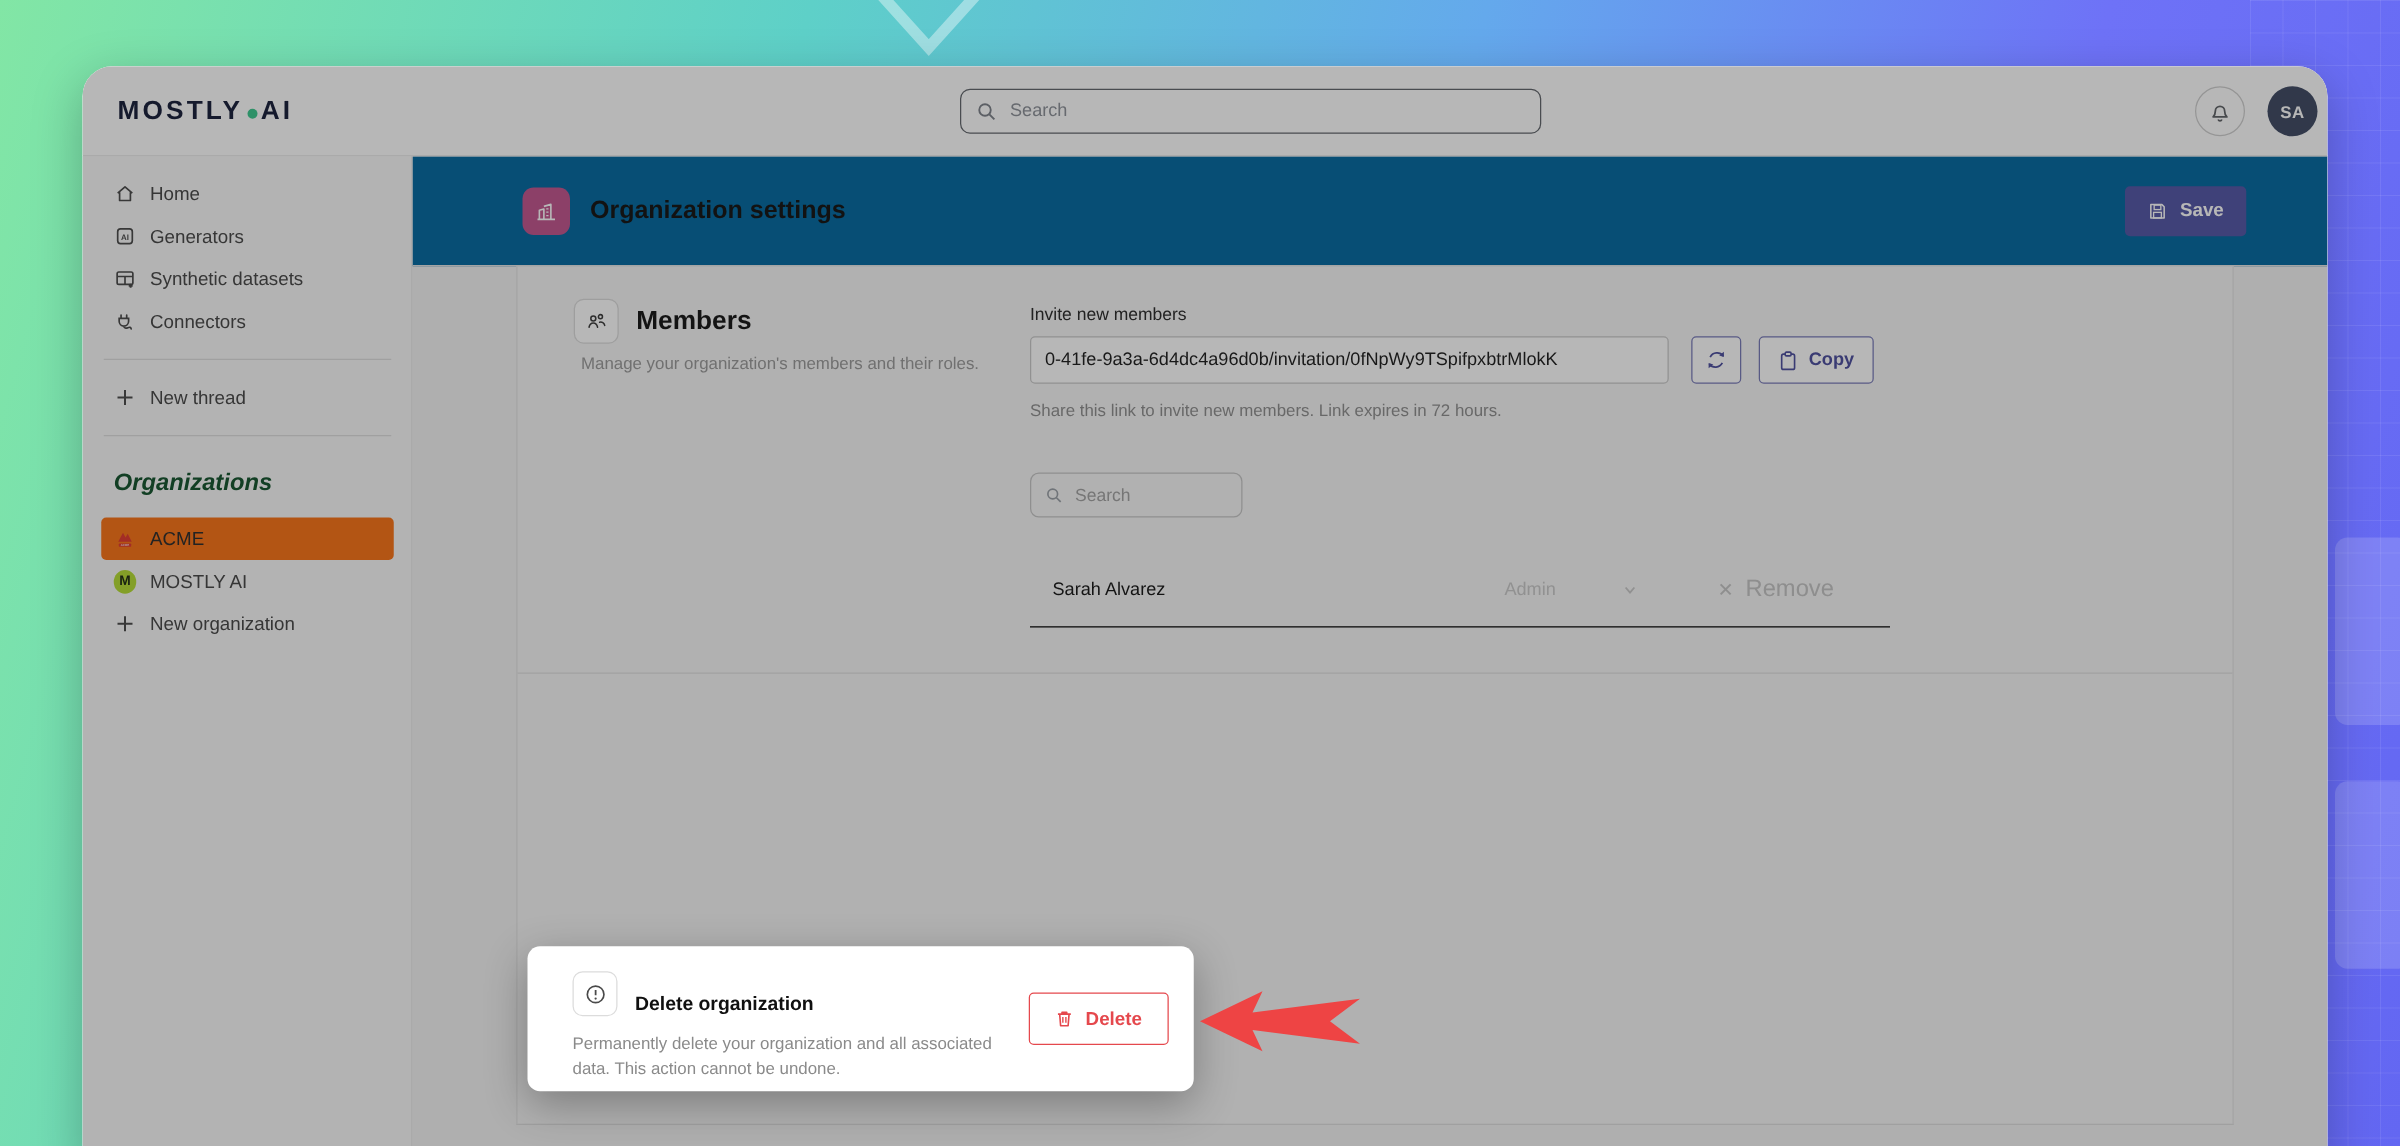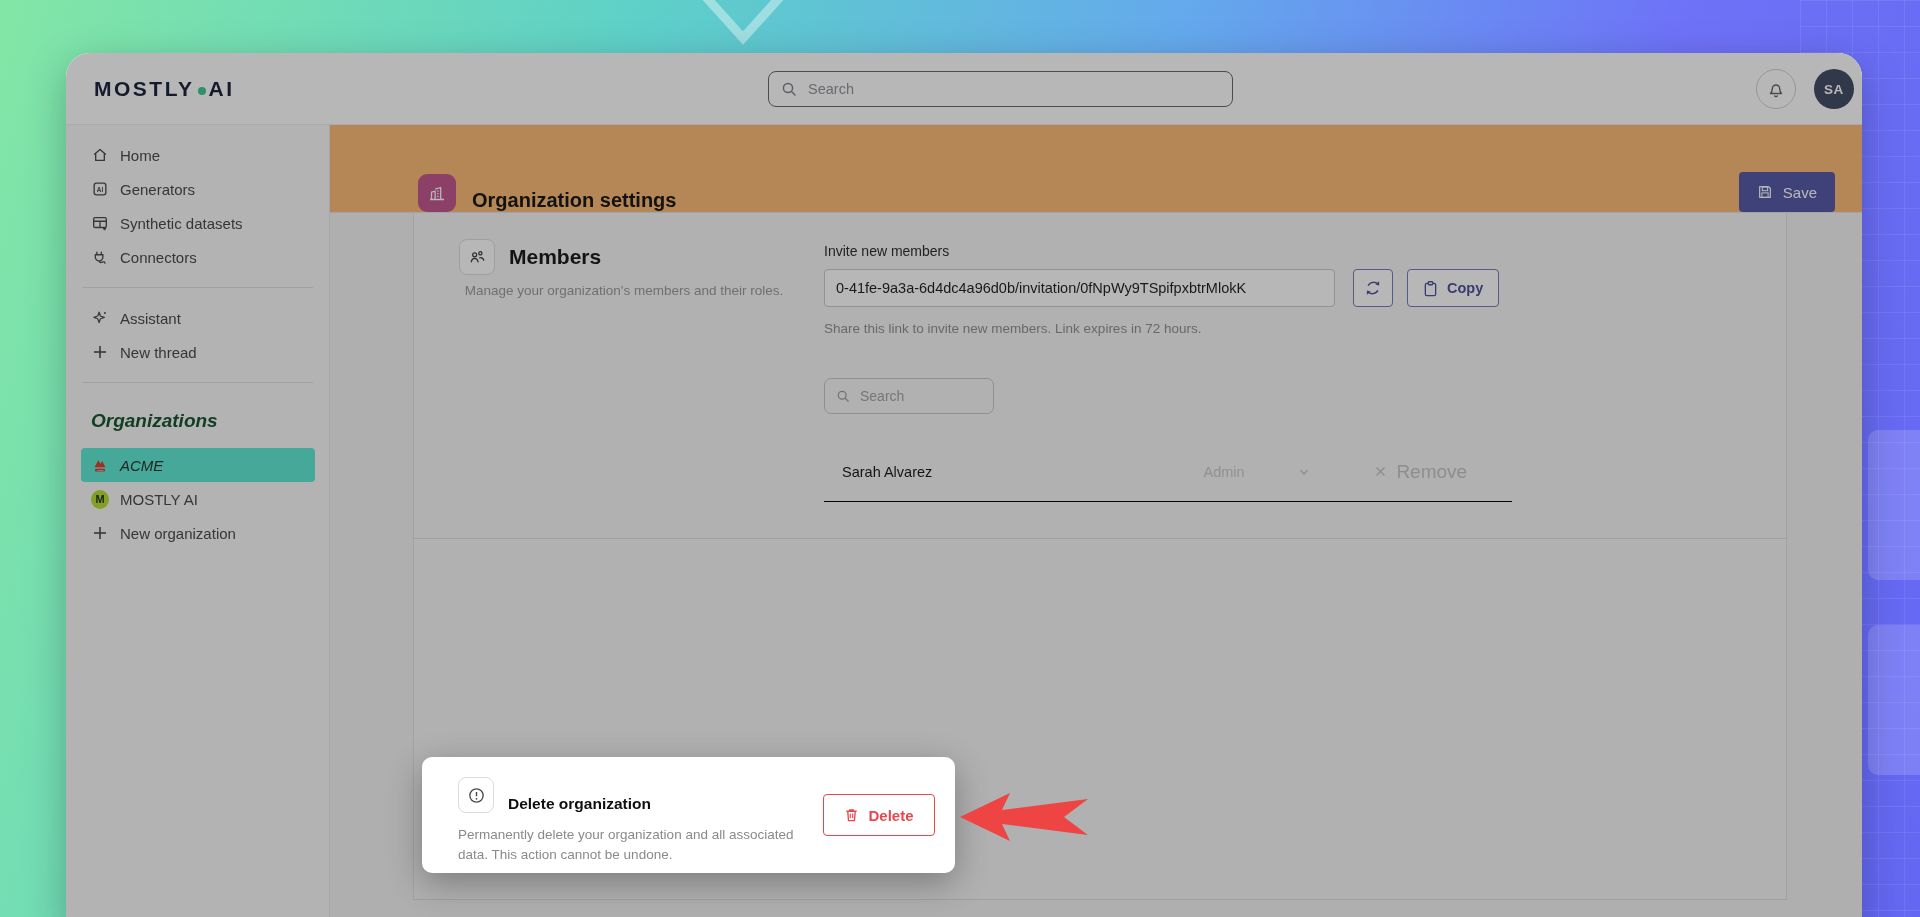--- a/index.html
+++ b/index.html
@@ -44,35 +44,35 @@
   .topbar-right { position:absolute; right:8px; top:16px; display:flex; align-items:center; gap:18px; }
   .bell-btn { width:40px; height:40px; border-radius:50%; border:1px solid #cfcfcf; display:flex; align-items:center; justify-content:center; background:#fff; }
   .avatar { width:40px; height:40px; border-radius:50%; background:#3f4a63; color:#fff; font-size:13.5px; font-weight:700;
     display:flex; align-items:center; justify-content:center; letter-spacing:.5px; }
 
   
   .app-body { display:flex; height:808px; }
   .sidebar { width:264px; background:#fafafa; border-right:1px solid #e7e7e7; padding:13px 14px 0 15px; flex-shrink:0; }
   .side-item { display:flex; align-items:center; gap:11px; height:34px; padding:0 10px; border-radius:4px;
     font-size:15px; color:#474747; cursor:pointer; }
-  .side-item.selected { background:#5eead4; color:#2b2b2b;font-style:italic; }
+  .side-item.selected { background:#f97316; color:#2b2b2b; }
   .side-item .ic { width:18px; display:flex; justify-content:center; color:#4a4a4a; }
   .side-divider { height:1px; background:#dedede; margin:13px 2px; }
   .side-label { font-size:19px; font-weight:700; color:#14532d; padding:14px 10px 16px 10px;font-style:italic; }
   .org-icon-mostly { width:19px; height:19px; border-radius:50%; background:#b5dd33; color:#1d2a12;
     font-size:11px; font-weight:800; display:flex; align-items:center; justify-content:center; }
 
   
   .main { flex:1; background:#f4f4f4; display:flex; flex-direction:column; overflow:hidden; }
-  .main-header { height:88px; background:#fdba74; border-bottom:1px solid #e4e4e4;
-    display:flex; align-items:flex-end; padding:0 27px 0 88px; flex-shrink:0; }
+  .main-header { height:88px; background:#0369a1; border-bottom:1px solid #e4e4e4;
+    display:flex; align-items:center; padding:0 65px 0 88px; flex-shrink:0; }
   .page-icon { width:38px; height:38px; border-radius:9px; background:#c2558f; display:flex; align-items:center; justify-content:center; }
   .page-title { font-size:20px; font-weight:700; color:#141414; margin-left:16px; }
   .save-btn { margin-left:auto; height:40px; padding:0 18px; border-radius:4px; border:none; background:#5456a6;
-    color:#fff; font-size:15px; font-weight:400; display:flex; align-items:center; gap:10px; font-family:inherit; cursor:pointer; }
+    color:#fff; font-size:15px; font-weight:700; display:flex; align-items:center; gap:10px; font-family:inherit; cursor:pointer; }
 
   .content-card { margin-left:83px; width:1374px; background:#f6f6f6;
     border-left:1px solid #e3e3e3; border-right:1px solid #e3e3e3; border-bottom:1px solid #dedede; height:687px; position:relative; }
   .section { display:flex; padding:0 23px 0 45px; border-bottom:1px solid #e0e0e0; }
   .sec-left { width:365px; flex-shrink:0; }
   .sec-right { width:688px; flex-shrink:0; }
   .fragment-text { font-size:13.5px; color:#9c9c9c; padding-top:2px; line-height:1.4; }
   .field-label { font-size:14.5px; font-weight:700; color:#1c1c1c; }
   .text-input { width:688px; height:36px; border:1px solid #cfcfcf; border-radius:4px; background:#fff; margin-top:10px;
     font-size:14px; color:#222; padding:0 10px; font-family:inherit; outline:none; }
@@ -195,29 +195,20 @@
         <span class="ic">
           <svg width="18" height="18" viewBox="0 0 20 20">
               <path d="M6.5 4.5v3M11.5 4.5v3M4.8 7.5h8.4v2.6a4.2 4.2 0 0 1-8.4 0zM9 14.3c0 2 1.8 2.2 3.6 1.4 1.5-.7 2.6-.3 2.9 1.1" fill="none" stroke="currentColor" stroke-width="1.5" stroke-linecap="round"></path>
             </svg>
         </span>
         <span>Connectors</span>
       </div>
 
       <div class="side-divider"></div>
 
-      <div class="side-item">
-        <span class="ic">
-          <svg width="18" height="18" viewBox="0 0 20 20">
-              <path d="M9 3.5l1.5 4.3 4.3 1.5-4.3 1.5L9 15.1 7.5 10.8 3.2 9.3l4.3-1.5z" fill="none" stroke="currentColor" stroke-width="1.4" stroke-linejoin="round"></path>
-              <circle cx="15.5" cy="4.5" r="1.1" fill="currentColor"></circle>
-            </svg>
-        </span>
-        <span>Assistant</span>
-      </div>
       <div class="side-item">
         <span class="ic">
           <svg width="16" height="16" viewBox="0 0 16 16">
               <line x1="8" y1="2" x2="8" y2="14" stroke="currentColor" stroke-width="1.6"></line>
               <line x1="2" y1="8" x2="14" y2="8" stroke="currentColor" stroke-width="1.6"></line>
             </svg>
         </span>
         <span>New thread</span>
       </div>
 

